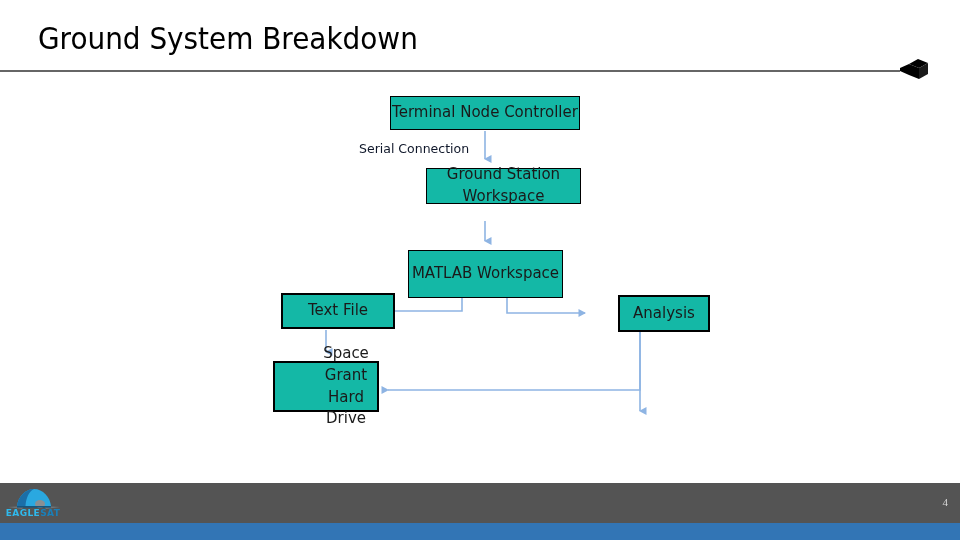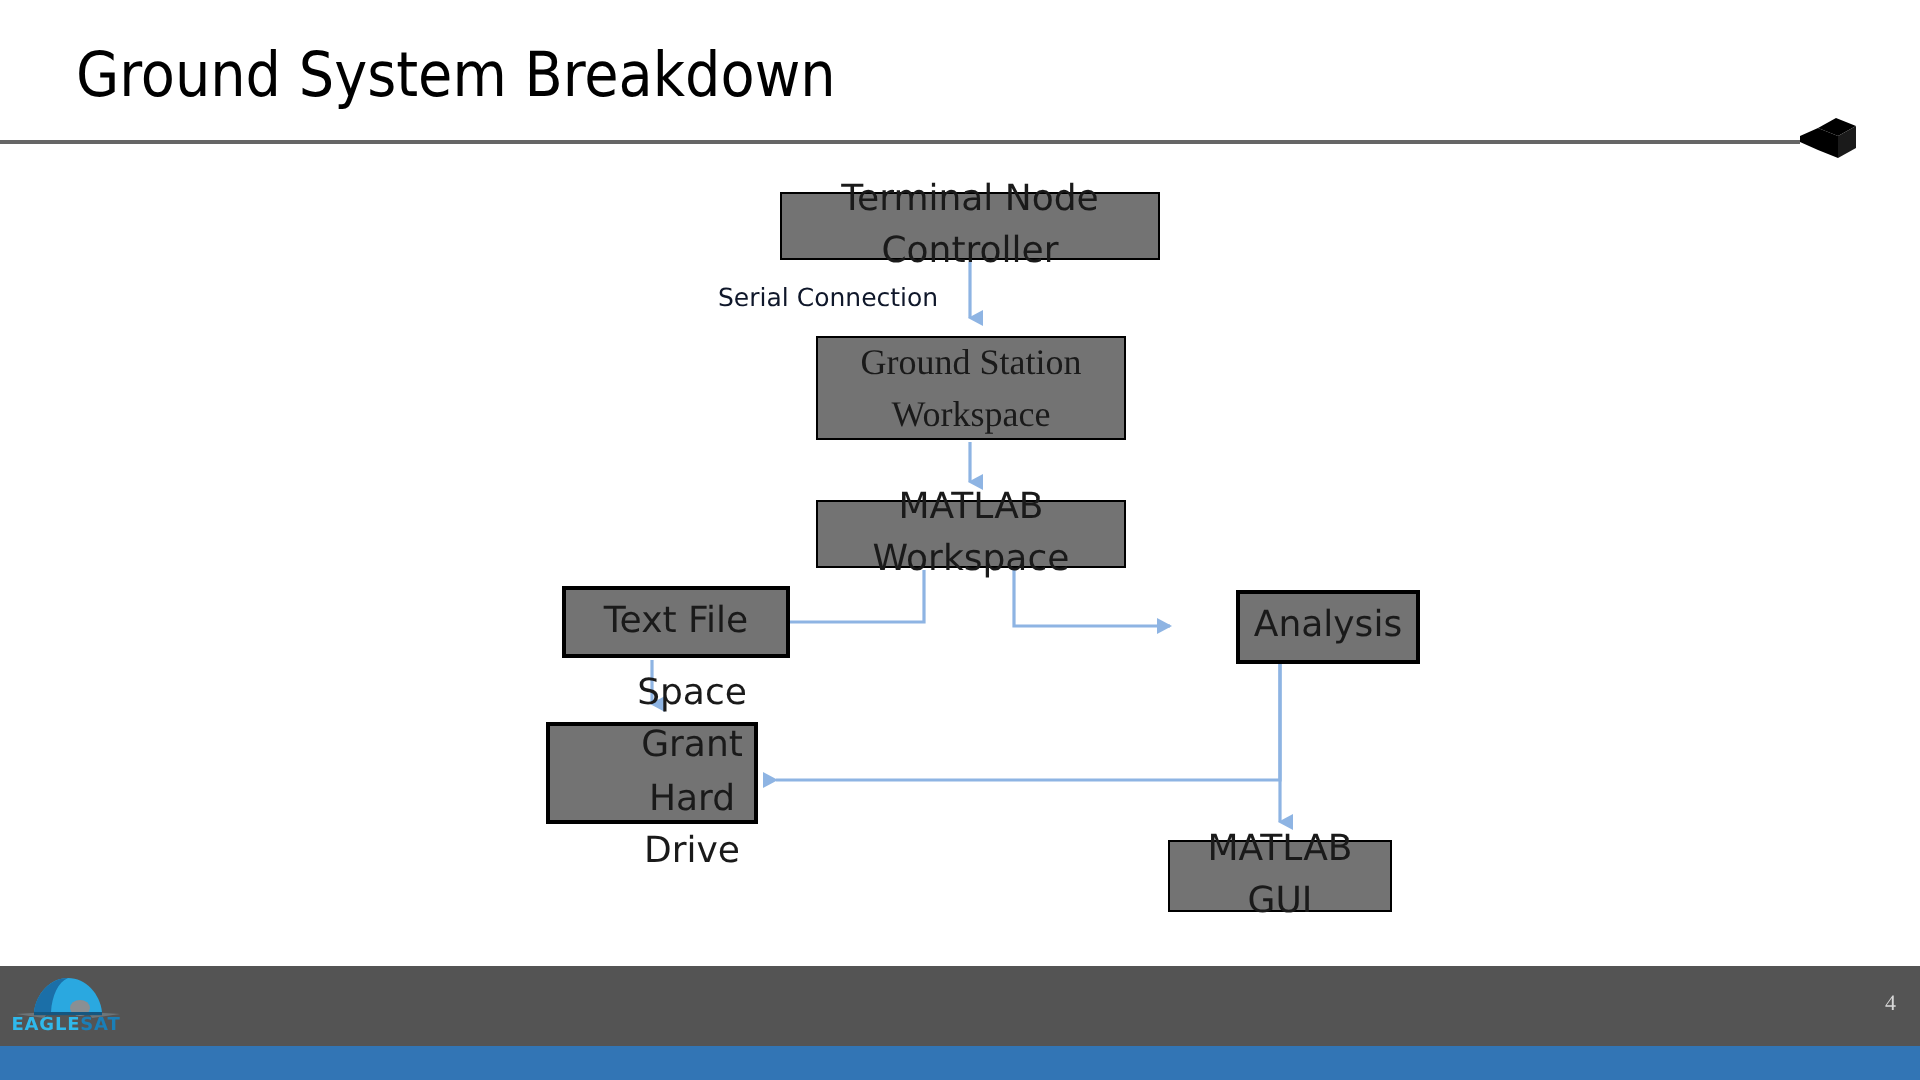--- a/index.html
+++ b/index.html
@@ -37,39 +37,39 @@
     position: absolute;
     left: 900px; top: 56px;
     width: 30px; height: 28px;
   }
 
   
   .diagram { position: absolute; left: 0; top: 0; width: 960px; height: 480px; }
 
   .node {
     position: absolute;
-    background: #737373;
+    background: #14b8a6;
     border: 1px solid #000000;
     display: flex;
     flex-direction: column;
     align-items: center;
     justify-content: center;
     color: #1a1a1a;
-    font-size: 18px;
+    font-size: 15px;
     line-height: 1.45;
     text-align: center;
     font-family: "DejaVu Sans", sans-serif;
   }
   .node.thick { border-width: 2px; }
   .node .line { display: block; }
 
   
   #node-tnc   { left: 390px; top: 96px;  width: 190px; height: 34px; }
-  #node-gsc   { left: 408px; top: 168px; width: 155px; height: 52px; font-family: Liberation Serif, serif; }
-  #node-mw    { left: 408px; top: 250px; width: 155px; height: 34px; align-items: center; }
+  #node-gsc   { left: 426px; top: 168px; width: 155px; height: 36px; }
+  #node-mw    { left: 408px; top: 250px; width: 155px; height: 48px; align-items: center; }
   #node-tf    { left: 281px; top: 293px; width: 114px;  height: 36px; }
   #node-an    { left: 594px; top: 295px; width: 92px;  height: 37px; margin-left: 24px; }
   #node-sghd  { left: 273px; top: 361px; width: 106px; height: 51px; padding-left: 40px; }
   #node-gui   { left: 584px; top: 420px; width: 112px; height: 36px; }
 
   .edge-label {
     position: absolute;
     left: 359px; top: 141px;
     font-size: 12.5px;
     color: #0f172a;
@@ -195,23 +195,20 @@
 
     <div class="node thick" id="node-an">
       <span class="line">Analysis</span>
     </div>
 
     <div class="node thick" id="node-sghd">
       <span class="line">Space Grant</span>
       <span class="line">Hard Drive</span>
     </div>
 
-    <div class="node" id="node-gui">
-      <span class="line">MATLAB GUI</span>
-    </div>
 
     <div class="edge-label">Serial Connection</div>
   </div>
 
   <div class="footer-bar"></div>
   <div class="footer-accent"></div>
 
   <svg class="logo" viewBox="0 0 60 36">
     <path d="M30 4 C21 4 14 12 13 21 L47 21 C46 12 39 4 30 4 Z" fill="#2aa8e0"></path>
     <path d="M30 4 C25 6 22 13 21.5 21 L13 21 C14 12 21 4 30 4 Z" fill="#1b6fa8"></path>

